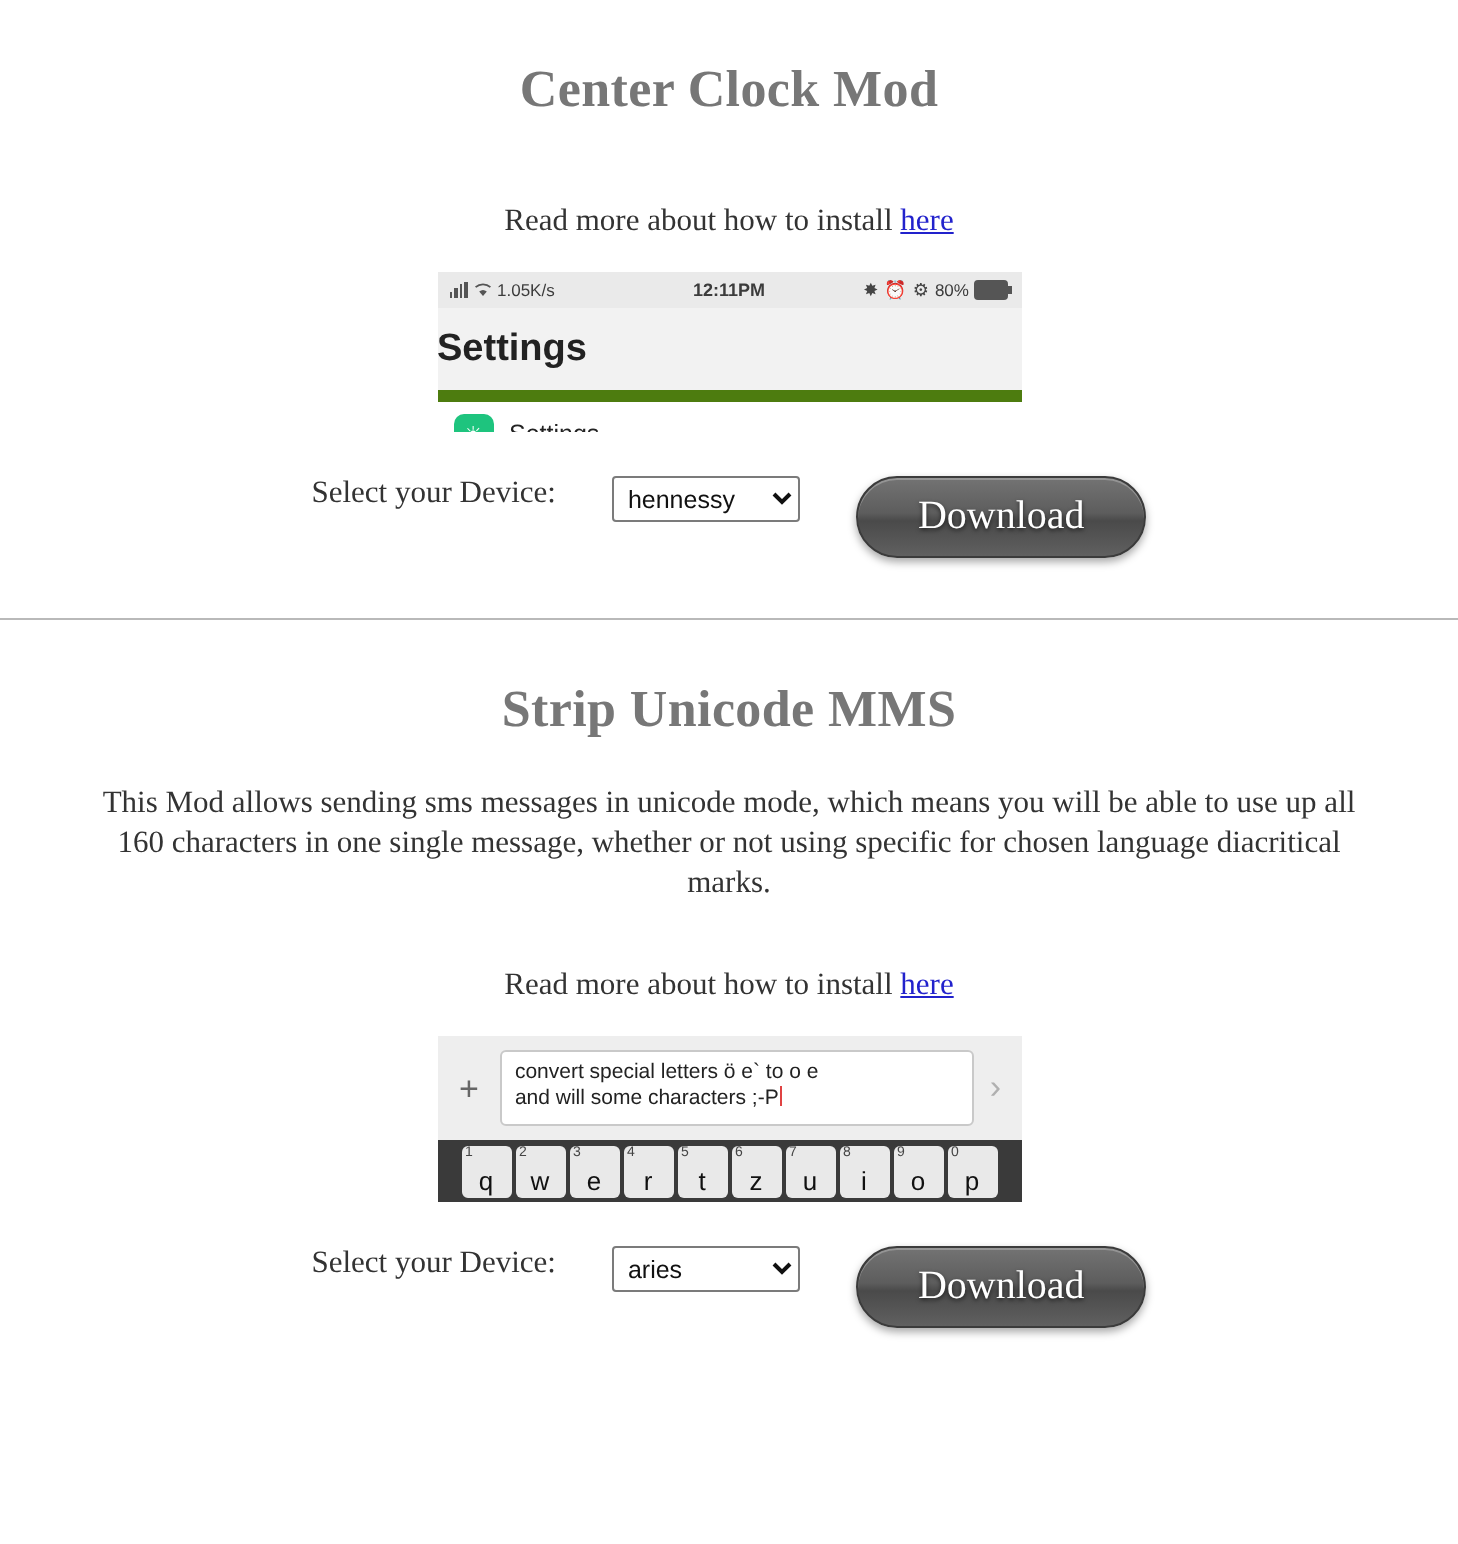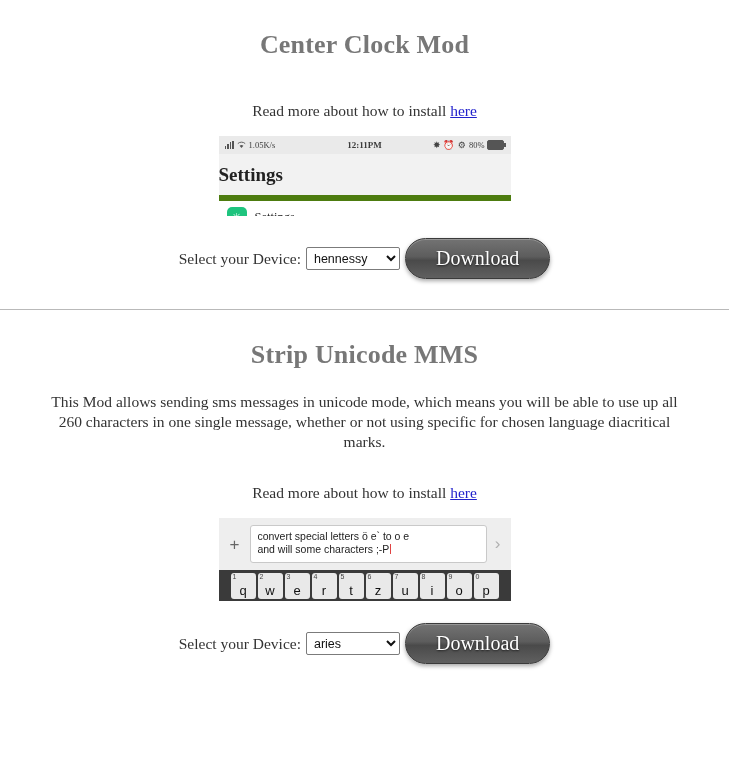--- a/index.html
+++ b/index.html
@@ -52,21 +52,21 @@
     justify-content: center;
   }
   
   .phone-preview {
     width: 292px;
     height: 80px;
     background: #eab308;
     overflow: hidden;
     position: relative;
     text-align: left;
-    font-family: Liberation Serif, serif;
+    font-family: Liberation Sans, sans-serif;
   }
   .status-bar {
     height: 18px;
     background: #eaeaea;
     display: flex;
     align-items: center;
     font-size: 8.5px;
     color: #3c3c3c;
     padding: 0 6px;
     box-sizing: border-box;
@@ -228,23 +228,23 @@
   .key .ltr {
     position: absolute;
     bottom: 1px;
     left: 0;
     right: 0;
     font-size: 13px;
   }
   
   .device-row {
     display: flex;
-    align-items: center;
+    align-items: flex-start;
     justify-content: center;
-    gap: 5px;
+    gap: 28px;
     margin-top: 22px;
     padding-bottom: 6px;
   }
   .device-label {
     font-size: 15.5px;
     color: #333;
   }
   select.device-select {
     font-family: "Liberation Sans", sans-serif;
     font-size: 12.5px;
@@ -321,21 +321,21 @@
     <span class="device-label">Select your Device:</span>
     <select class="device-select" id="sel0"><option value="hennessy">hennessy</option><option value="aries">aries</option><option value="cancro">cancro</option><option value="armani">armani</option><option value="pisces">pisces</option></select>
     <button class="download-btn">Download</button>
   </div>
 </div>
 
 <hr class="divider">
 
 <div class="section">
   <h1 class="section-title">Strip Unicode MMS</h1>
-  <p class="section-desc">This Mod allows sending sms messages in unicode mode, which means you will be able to use up all 260 characters in one single message, whether or not using specific for chosen language diacritical marks.</p>
+  <p class="section-desc">This Mod allows sending sms messages in unicode mode, which means you will be able to use up all 160 characters in one single message, whether or not using specific for chosen language diacritical marks.</p>
   <div class="readmore">
     <span>Read more about how to install </span><a href="#">here</a>
   </div>
 
   <div class="preview-wrap">
     <div class="sms-preview">
       <div class="sms-input-row">
         <span class="sms-plus">+</span>
         <div class="sms-box">
           <span>convert special letters   ö e`   to    o e</span><br>

